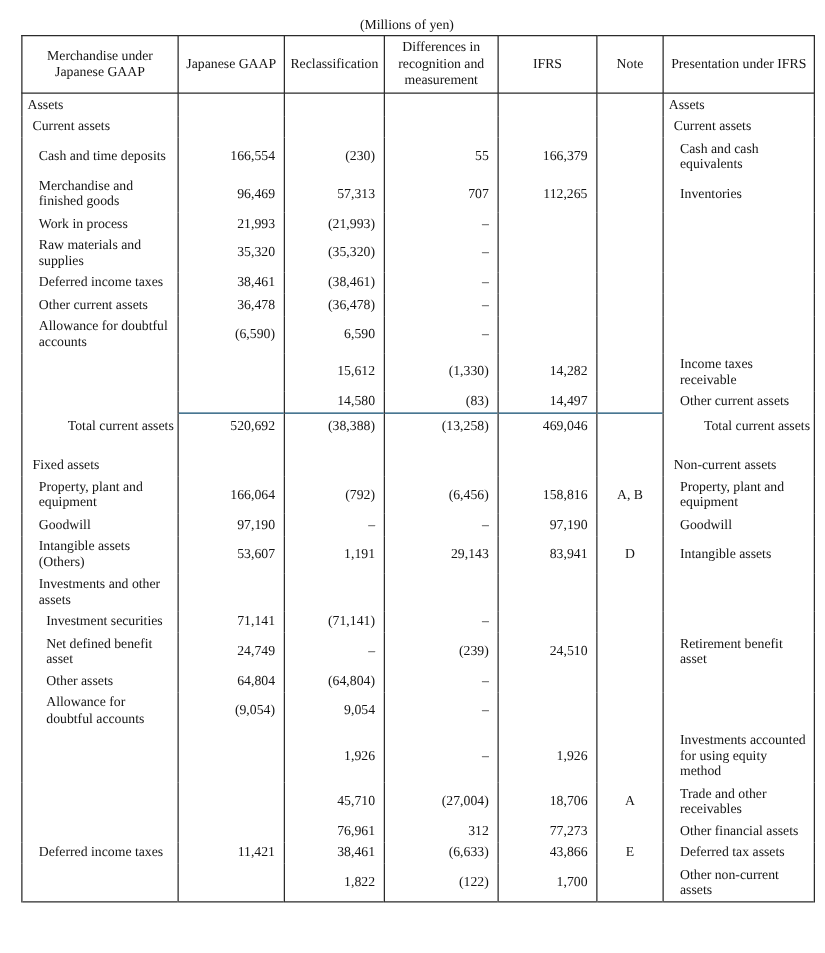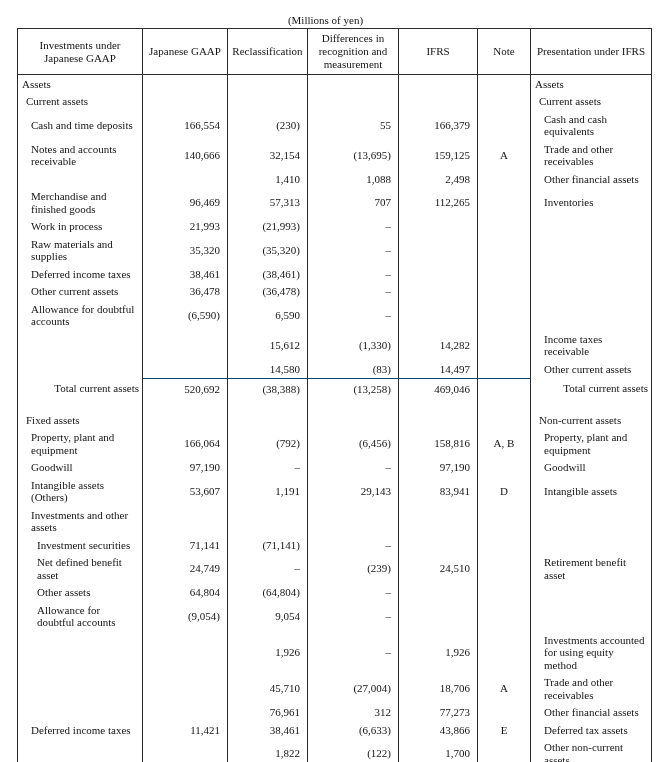--- a/index.html
+++ b/index.html
@@ -29,21 +29,21 @@
     <col class="c1">
       <col class="c2">
       <col class="c3">
       <col class="c4">
       <col class="c5">
       <col class="c6">
       <col class="c7">
   </colgroup>
   <thead>
     <tr>
-      <th>Investments under Japanese GAAP</th>
+      <th>Merchandise under Japanese GAAP</th>
       <th>Japanese GAAP</th>
       <th>Reclassification</th>
       <th>Differences in recognition and measurement</th>
       <th>IFRS</th>
       <th>Note</th>
       <th>Presentation under IFRS</th>
     </tr>
   </thead>
   <tbody>
       <tr>
@@ -67,38 +67,20 @@
       <tr>
         <td class="c-label i2">Cash and time deposits</td>
         <td class="c-num">166,554</td>
         <td class="c-num">(230)</td>
         <td class="c-num">55</td>
         <td class="c-num">166,379</td>
         <td class="c-note"></td>
         <td class="c-label i2">Cash and cash equivalents</td>
       </tr>
       <tr>
-        <td class="c-label i2">Notes and accounts receivable</td>
-        <td class="c-num">140,666</td>
-        <td class="c-num">32,154</td>
-        <td class="c-num">(13,695)</td>
-        <td class="c-num">159,125</td>
-        <td class="c-note">A</td>
-        <td class="c-label i2">Trade and other receivables</td>
-      </tr>
-      <tr>
-        <td class="c-label i2"></td>
-        <td class="c-num"></td>
-        <td class="c-num">1,410</td>
-        <td class="c-num">1,088</td>
-        <td class="c-num">2,498</td>
-        <td class="c-note"></td>
-        <td class="c-label i2">Other financial assets</td>
-      </tr>
-      <tr>
         <td class="c-label i2">Merchandise and finished goods</td>
         <td class="c-num">96,469</td>
         <td class="c-num">57,313</td>
         <td class="c-num">707</td>
         <td class="c-num">112,265</td>
         <td class="c-note"></td>
         <td class="c-label i2">Inventories</td>
       </tr>
       <tr>
         <td class="c-label i2">Work in process</td>

